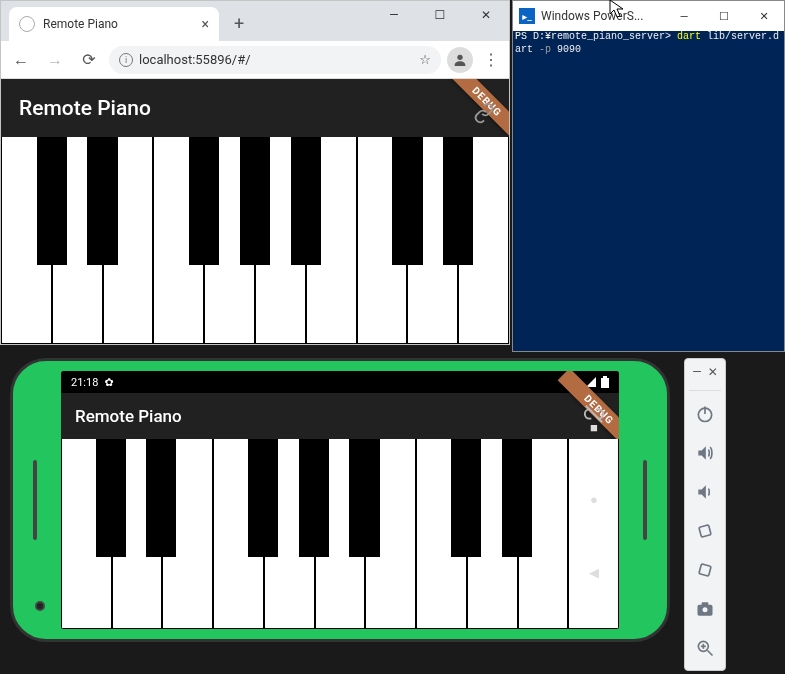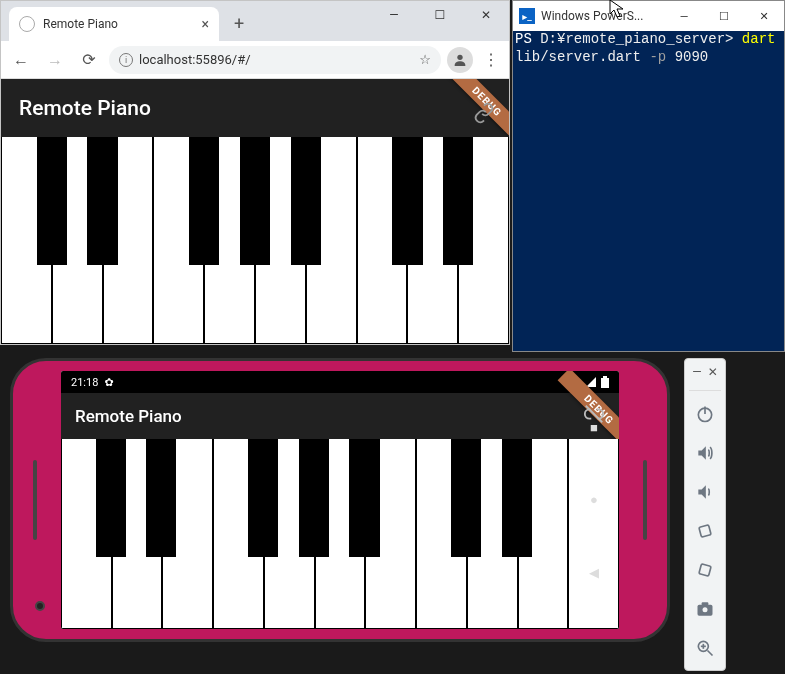--- a/index.html
+++ b/index.html
@@ -137,41 +137,41 @@
     .ps-win-controls {
       position: absolute; right: 0; top: 0; height: 100%;
       display: flex;
     }
     .ps-win-btn {
       width: 40px; display: flex; align-items: center;
       justify-content: center; font-size: 11px; color: #333;
     }
     .ps-term {
       flex: 1; font-family: 'Consolas', 'Courier New', monospace;
-      font-size: 14px; color: #eee; padding: 0 2px;
+      font-size: 10px; color: #eee; padding: 0 2px;
       line-height: 1.25; white-space: pre-wrap;
       overflow-wrap: break-word;
       word-break: break-all;
     }
     .ps-prompt { color: #fff; }
     .ps-cmd { color: #ffff00; }
     .ps-arg { color: #9f9f9f; }
     .ps-path { color: #eee; }
     .cursor-ptr {
       position: absolute; pointer-events: none;
     }
 
     
     .emu-wrap {
       position: absolute; left: 10px; top: 358px;
       display: flex; align-items: flex-start; gap: 14px;
     }
     .phone-shell {
       width: 660px; height: 284px;
-      background: #be185d; border-radius: 36px;
+      background: #22c55e; border-radius: 36px;
       border: 3px solid #333;
       padding: 10px 48px;
       position: relative;
     }
     .phone-screen {
       width: 100%; height: 100%; background: #fff;
       display: flex; flex-direction: column;
       position: relative; overflow: hidden;
       border-radius: 2px;
     }

